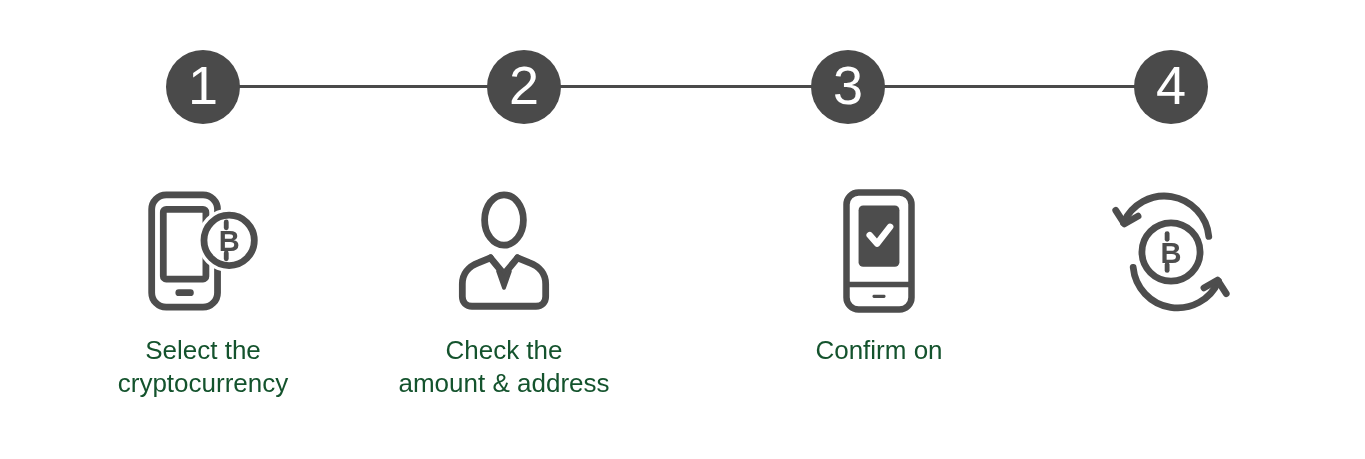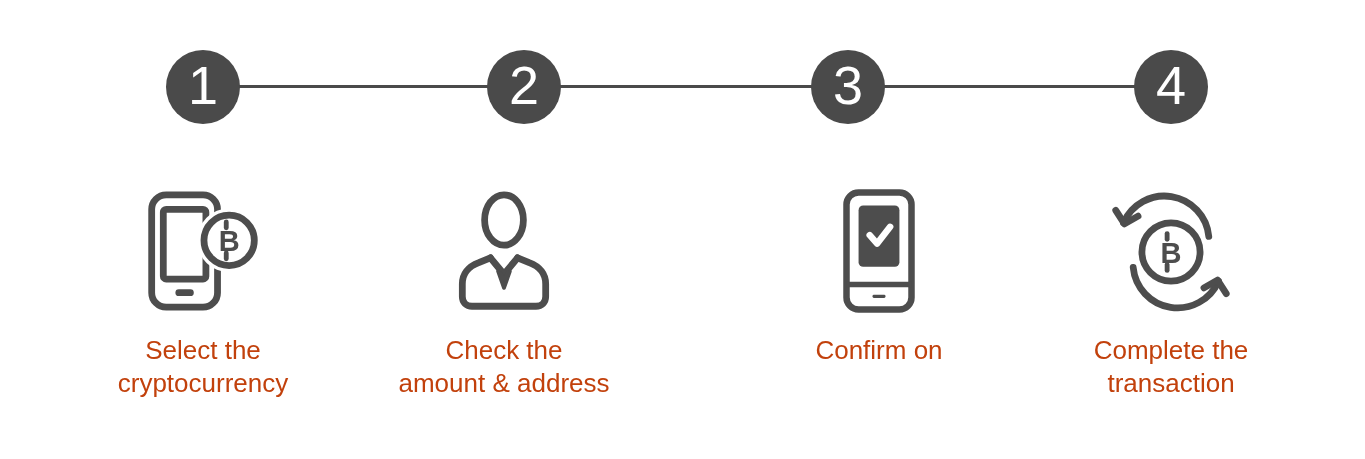--- a/index.html
+++ b/index.html
@@ -63,21 +63,21 @@
 
   .icon-box {
     height: 138px;
     display: flex;
     align-items: center;
     justify-content: center;
   }
   .label {
     margin-top: 14px;
     text-align: center;
-    color: #c2410c;
+    color: #14532d;
     font-size: 26px;
     line-height: 33px;
     font-weight: 400;
   }
   .label span { display: block; }
 </style>
 </head>
 <body>
 
 <div class="canvas">
@@ -164,19 +164,15 @@
           <path d="M26 82 A 46 46 0 0 0 114 96"></path>
           <path d="M122 109 L113 95 L99 103"></path>
         </g>
         <g stroke="#4d4d4d" stroke-width="5" stroke-linecap="round">
           <line x1="61" y1="47" x2="61" y2="53"></line>
           <line x1="61" y1="79" x2="61" y2="85"></line>
         </g>
         <text x="65" y="67" font-size="30" font-weight="bold" fill="#4d4d4d" text-anchor="middle" dominant-baseline="central" font-family="Liberation Sans, sans-serif">B</text>
       </svg>
     </div>
-    <div class="label">
-      <span>Complete the</span>
-      <span>transaction</span>
-    </div>
   </div>
 
 </div>
 
 </body></html>

